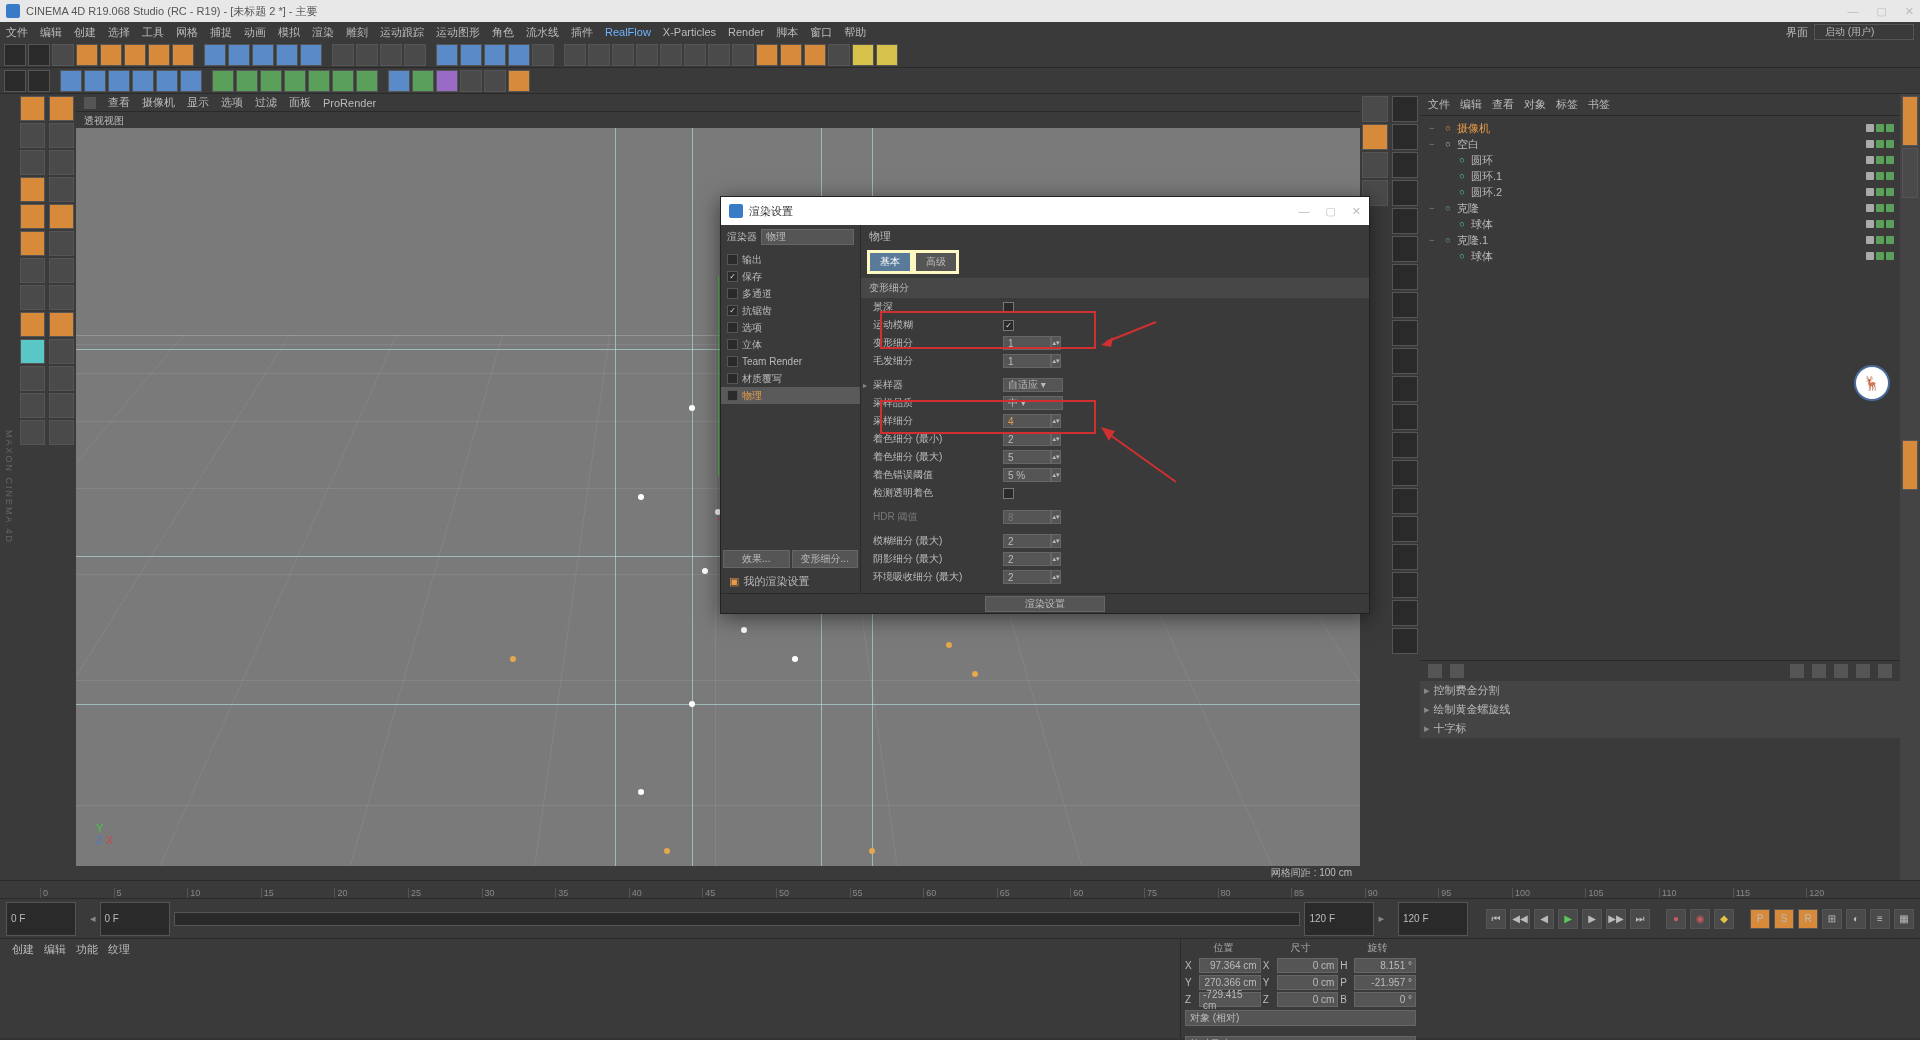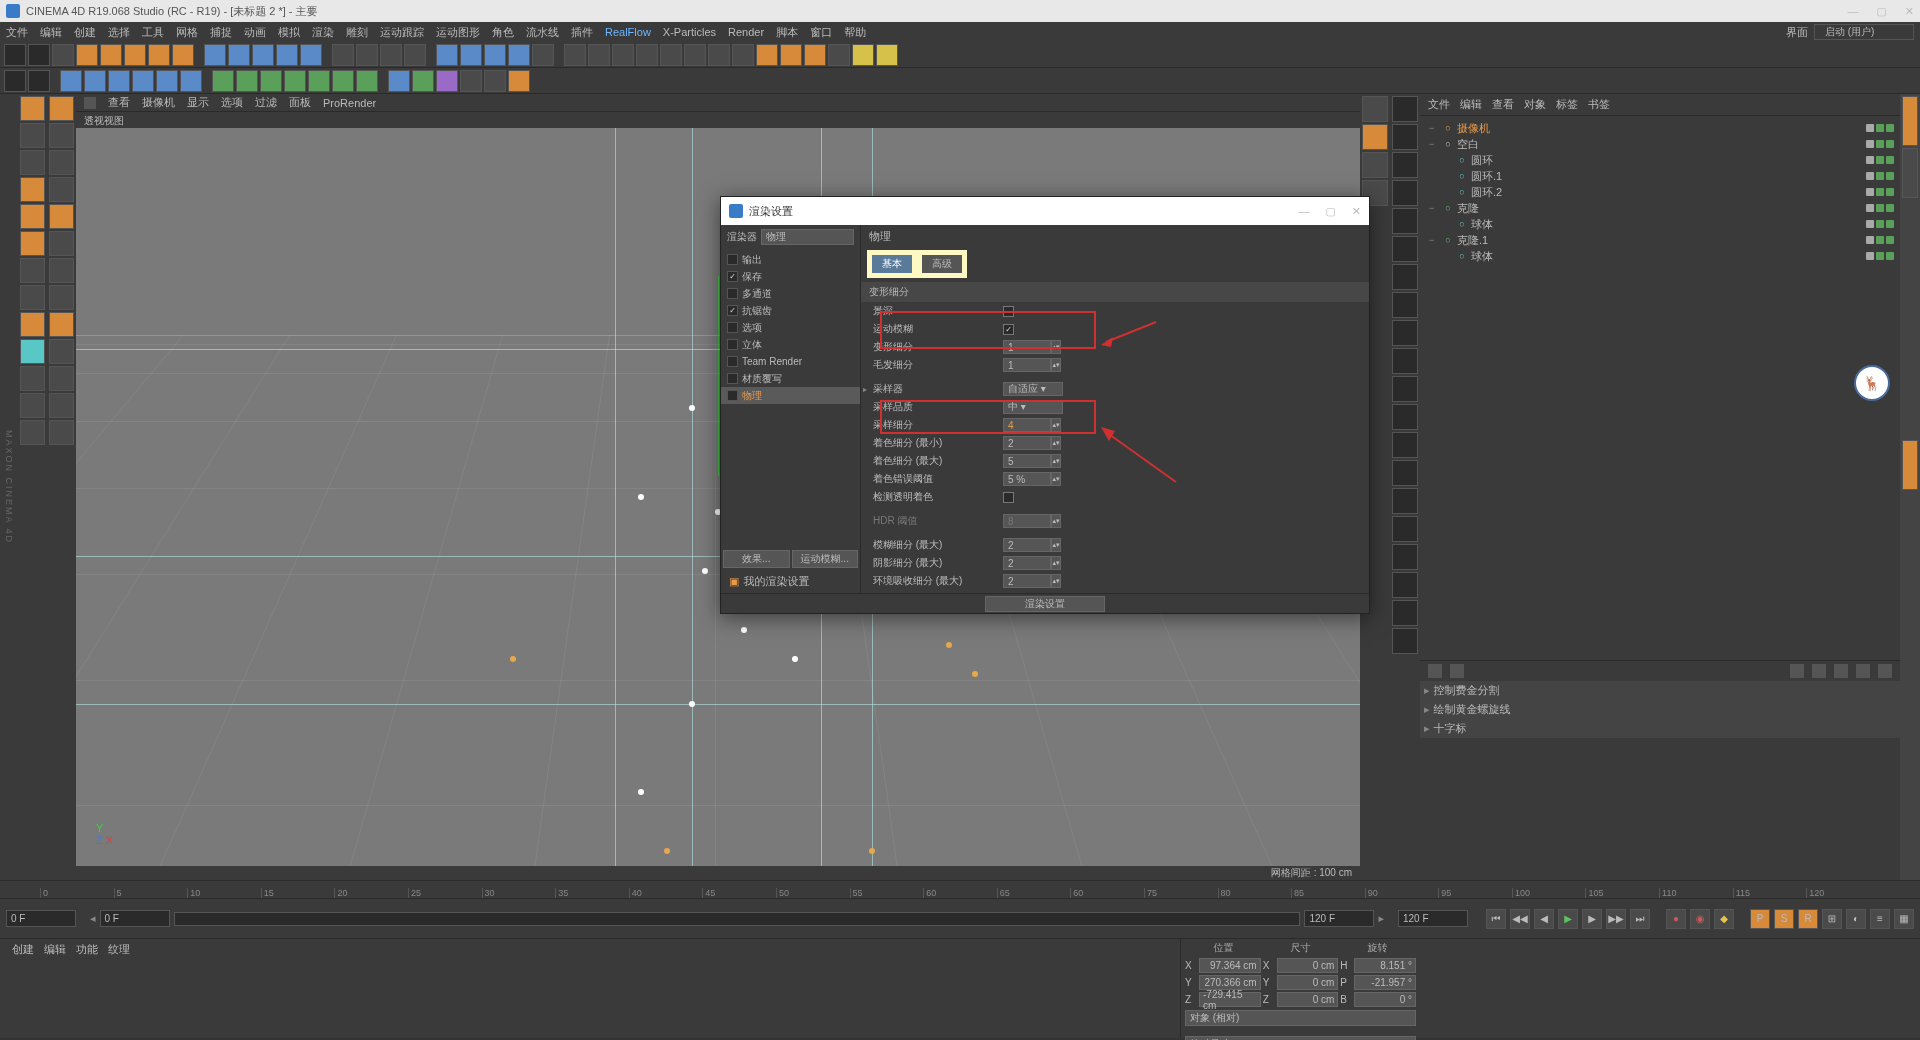--- a/index.html
+++ b/index.html
@@ -93,21 +93,21 @@
 .attr-panel { height:220px; background:#3a3a3a; border-top:1px solid #2a2a2a; }
 .attr-menubar { display:flex; gap:8px; padding:3px 8px; }
 .attr-menubar .icn { width:14px; height:14px; background:#555; }
 .attr-collapse { display:flex; align-items:center; gap:4px; padding:2px 4px; background:#444; }
 .attr-collapse .tri { color:#888; }
 
 
 .timeline { height:40px; background:#3a3a3a; display:flex; align-items:center; padding:2px 6px; gap:4px; border-top:1px solid #2a2a2a; }
 .tl-ruler { height:18px; background:#3a3a3a; display:flex; align-items:flex-end; padding:0 40px; border-top:1px solid #2a2a2a; }
 .tl-tick { flex:1; border-left:1px solid #555; font-size:9px; padding-left:2px; color:#888; }
-.tl-field { width:70px; height:17px; background:#2a2a2a; border:1px solid #555; padding:0 4px; font-size:10px; display:flex; align-items:center; }
+.tl-field { width:70px; height:34px; background:#2a2a2a; border:1px solid #555; padding:0 4px; font-size:10px; display:flex; align-items:center; }
 .tl-slider { flex:1; height:14px; background:#2a2a2a; border:1px solid #555; position:relative; }
 .tl-btn { width:20px; height:20px; background:#4a4a4a; border:1px solid #555; display:flex; align-items:center; justify-content:center; font-size:10px; }
 .tl-btn.play { color:#5ac75a; }
 .tl-btn.rec { color:#c75a5a; }
 .tl-btn.orange { background:#d68a3a; }
 .tl-btn.key { color:#e6c24a; }
 
 
 .bottom { height:100px; background:#3a3a3a; display:flex; border-top:1px solid #2a2a2a; }
 .bot-left { flex:1; }
@@ -143,21 +143,21 @@
 .dlg-item.sel { background:#5a5a5a; }
 .dlg-item.sel .lbl { color:#e69a4a; }
 .dlg-item .lbl { font-size:10px; }
 .dlg-btns { display:flex; gap:2px; padding:2px; }
 .dlg-btns .b { flex:1; height:18px; background:#555; border:1px solid #666; font-size:10px; display:flex; align-items:center; justify-content:center; }
 .dlg-link { padding:4px 8px; font-size:10px; color:#aaa; }
 .dlg-link .icon { color:#e69a4a; margin-right:4px; }
 .dlg-right { flex:1; background:#3a3a3a; overflow:auto; }
 .dlg-right-title { padding:4px 8px; background:#3a3a3a; font-size:11px; }
 .dlg-tabs { display:flex; padding:2px 6px; gap:0; }
-.dlg-tab { padding:2px 10px; background:#555; border:5px solid #fef9c3; font-size:10px; }
+.dlg-tab { padding:2px 10px; background:#555; border:3px solid #fef9c3; font-size:10px; }
 .dlg-tab.active { background:#5a7a9a; color:#fff; }
 .dlg-section-h { padding:3px 8px; background:#474747; font-size:10px; margin-top:2px; }
 .dlg-prop { display:flex; align-items:center; padding:2px 12px; height:18px; position:relative; }
 .dlg-prop .lbl { width:130px; font-size:10px; color:#bbb; }
 .dlg-prop .chk { width:11px; height:11px; background:#2a2a2a; border:1px solid #777; }
 .dlg-prop .chk.on::after { content:"✓"; color:#ddd; font-size:8px; display:block; text-align:center; line-height:9px; }
 .dlg-prop .num { width:48px; height:14px; background:#555; border:1px solid #666; font-size:10px; padding:0 4px; display:flex; align-items:center; }
 .dlg-prop .spin { width:10px; height:14px; background:#555; border:1px solid #666; font-size:7px; display:flex; align-items:center; justify-content:center; }
 .dlg-prop .sel { width:60px; height:14px; background:#555; border:1px solid #666; font-size:10px; padding:0 4px; display:flex; align-items:center; }
 .dlg-prop .tri { position:absolute; left:2px; color:#888; font-size:8px; }
@@ -723,21 +723,21 @@
             <span class="chk"></span>
             <span class="lbl">材质覆写</span>
           </div>
           <div class="dlg-item sel">
             <span class="chk"></span>
             <span class="lbl">物理</span>
           </div>
         </div>
       <div class="dlg-btns">
         <div class="b">效果...</div>
-        <div class="b">运动模糊...</div>
+        <div class="b">变形细分...</div>
       </div>
       <div class="dlg-link"><span class="icon">▣</span><span>我的渲染设置</span></div>
     </div>
     <div class="dlg-right">
       <div class="dlg-right-title">物理</div>
       <div class="dlg-tabs">
         <div class="dlg-tab active">基本</div>
         <div class="dlg-tab">高级</div>
       </div>
       <div class="dlg-section-h">变形细分</div>

